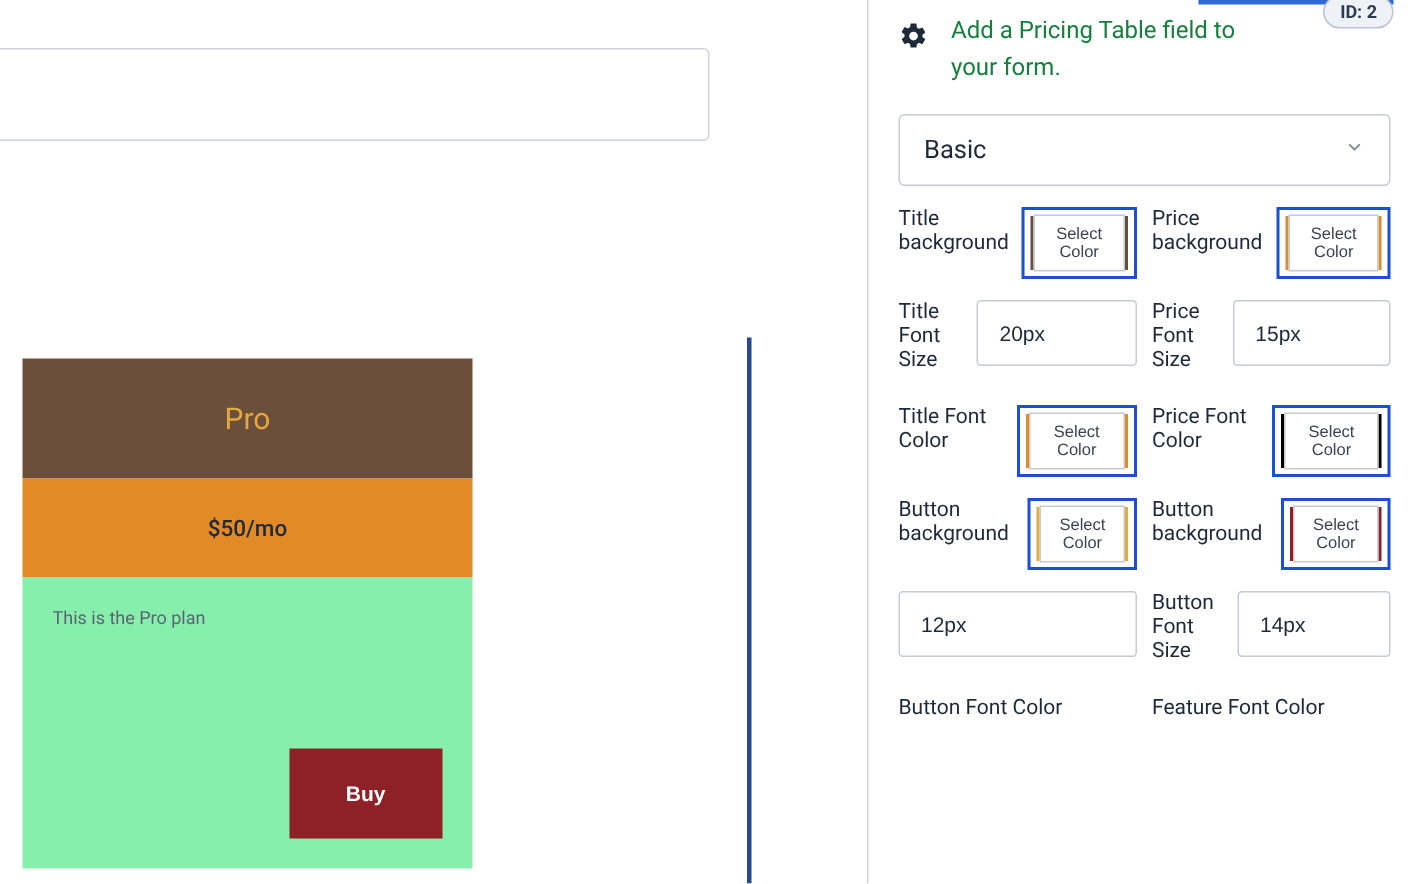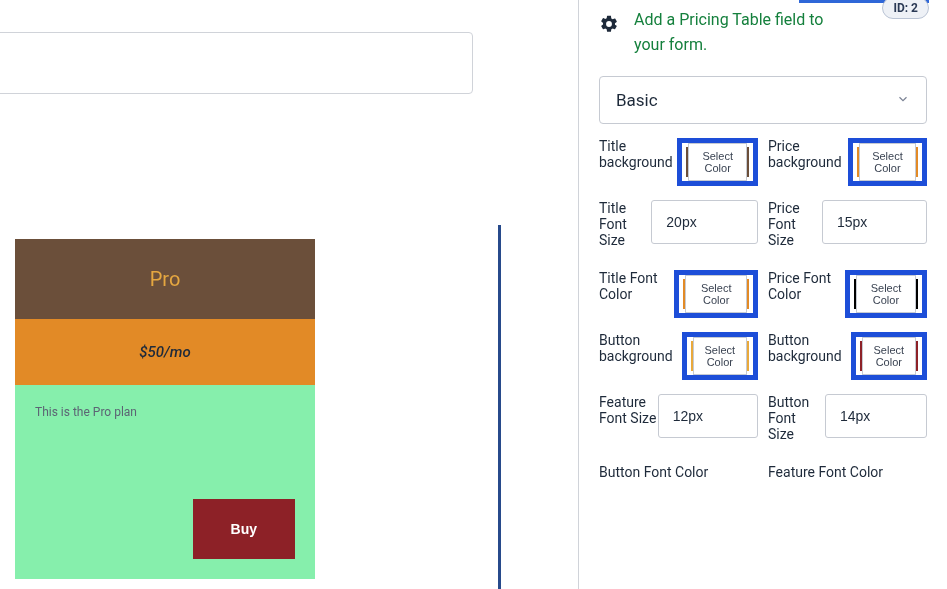--- a/index.html
+++ b/index.html
@@ -49,21 +49,20 @@
     }
     .card-price {
       background: #e28a26;
       height: 74px;
       display: flex;
       align-items: center;
       justify-content: center;
       color: #1e2a3a;
       font-size: 15px;
       font-weight: 500;
-      font-style: italic;
     }
     .card-feature {
       background: #86efac;
       flex: 1;
       padding: 20px;
       display: flex;
       flex-direction: column;
       align-items: flex-end;
       gap: 45px;
     }
@@ -162,21 +161,21 @@
       grid-template-columns: 1fr 1fr;
       gap: 14px 10px;
     }
     .field-label {
       font-size: 14px;
       color: #1e2a3a;
       margin-bottom: 8px;
     }
     .color-swatch {
       height: 48px;
-      border: 5px solid #1d4ed8;
+      border: 2px solid #1d4ed8;
       position: relative;
       display: flex;
       align-items: center;
       justify-content: flex-end;
       padding: 0 6px;
       cursor: pointer;
     }
     .color-swatch-inner {
       position: absolute;
       top: 4px;
@@ -300,21 +299,20 @@
     </div>
     <div class="field-block">
       <div class="field-label">Button background</div>
       <div class="color-swatch">
         <div class="color-swatch-inner" style="background:#8d2127"></div>
         <button class="select-color-btn">Select Color</button>
       </div>
     </div>
 
     <div class="field-block">
-      <div class="field-label">Feature Font Size</div>
       <input class="text-input" value="12px" style="">
     </div>
     <div class="field-block">
       <div class="field-label">Button Font Size</div>
       <input class="text-input" value="14px" style="">
     </div>
 
     <div class="field-block">
       <div class="field-label">Button Font Color</div>
     </div>

